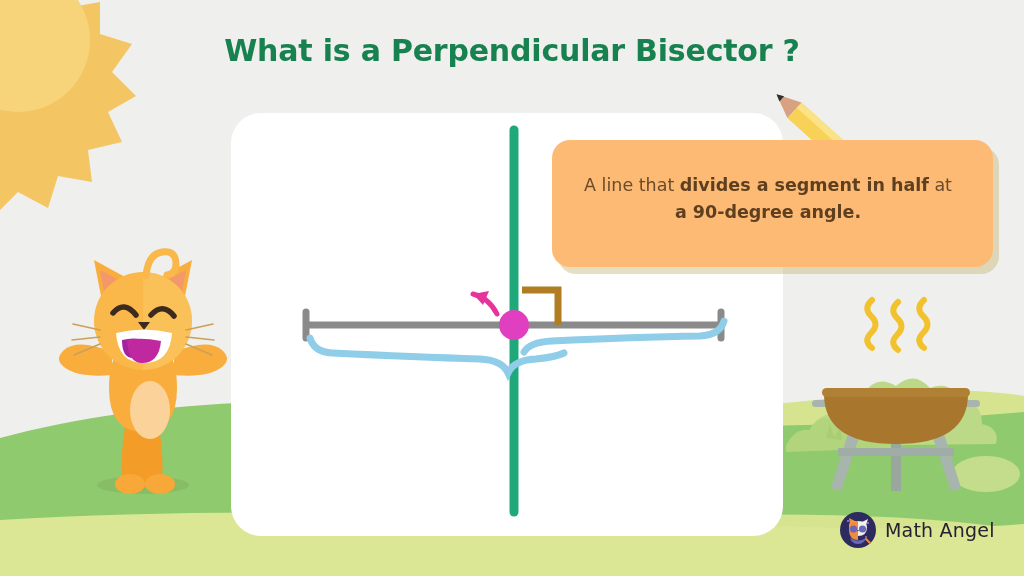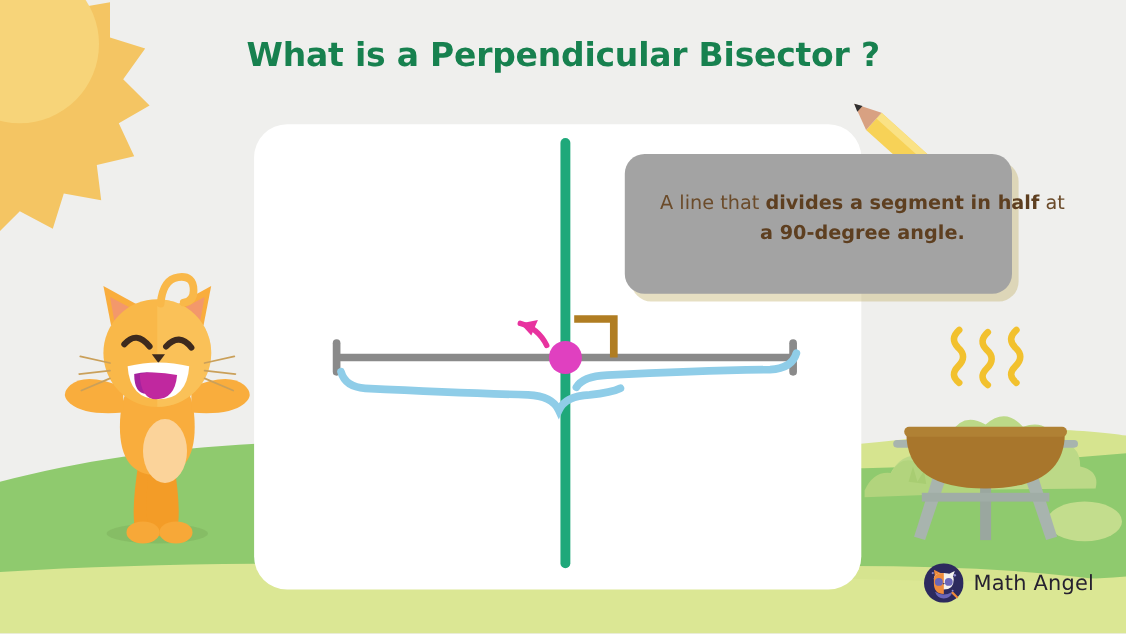--- a/index.html
+++ b/index.html
@@ -43,25 +43,25 @@
     position: absolute;
     left: 231px;
     top: 113px;
     width: 552px;
     height: 423px;
     background: #ffffff;
     border-radius: 30px;
   }
   #callout {
     position: absolute;
-    left: 568px;
+    left: 552px;
     top: 140px;
-    width: 352px;
+    width: 441px;
     height: 127px;
-    background: #a3a3a3;
+    background: #fdba74;
     border-radius: 18px;
     box-shadow: 6px 7px 0 0 rgba(200, 185, 120, 0.45);
   }
   #callout-text {
     position: absolute;
     left: 24px;
     top: 32px;
     width: 384px;
     text-align: center;
     font-size: 17.5px;

